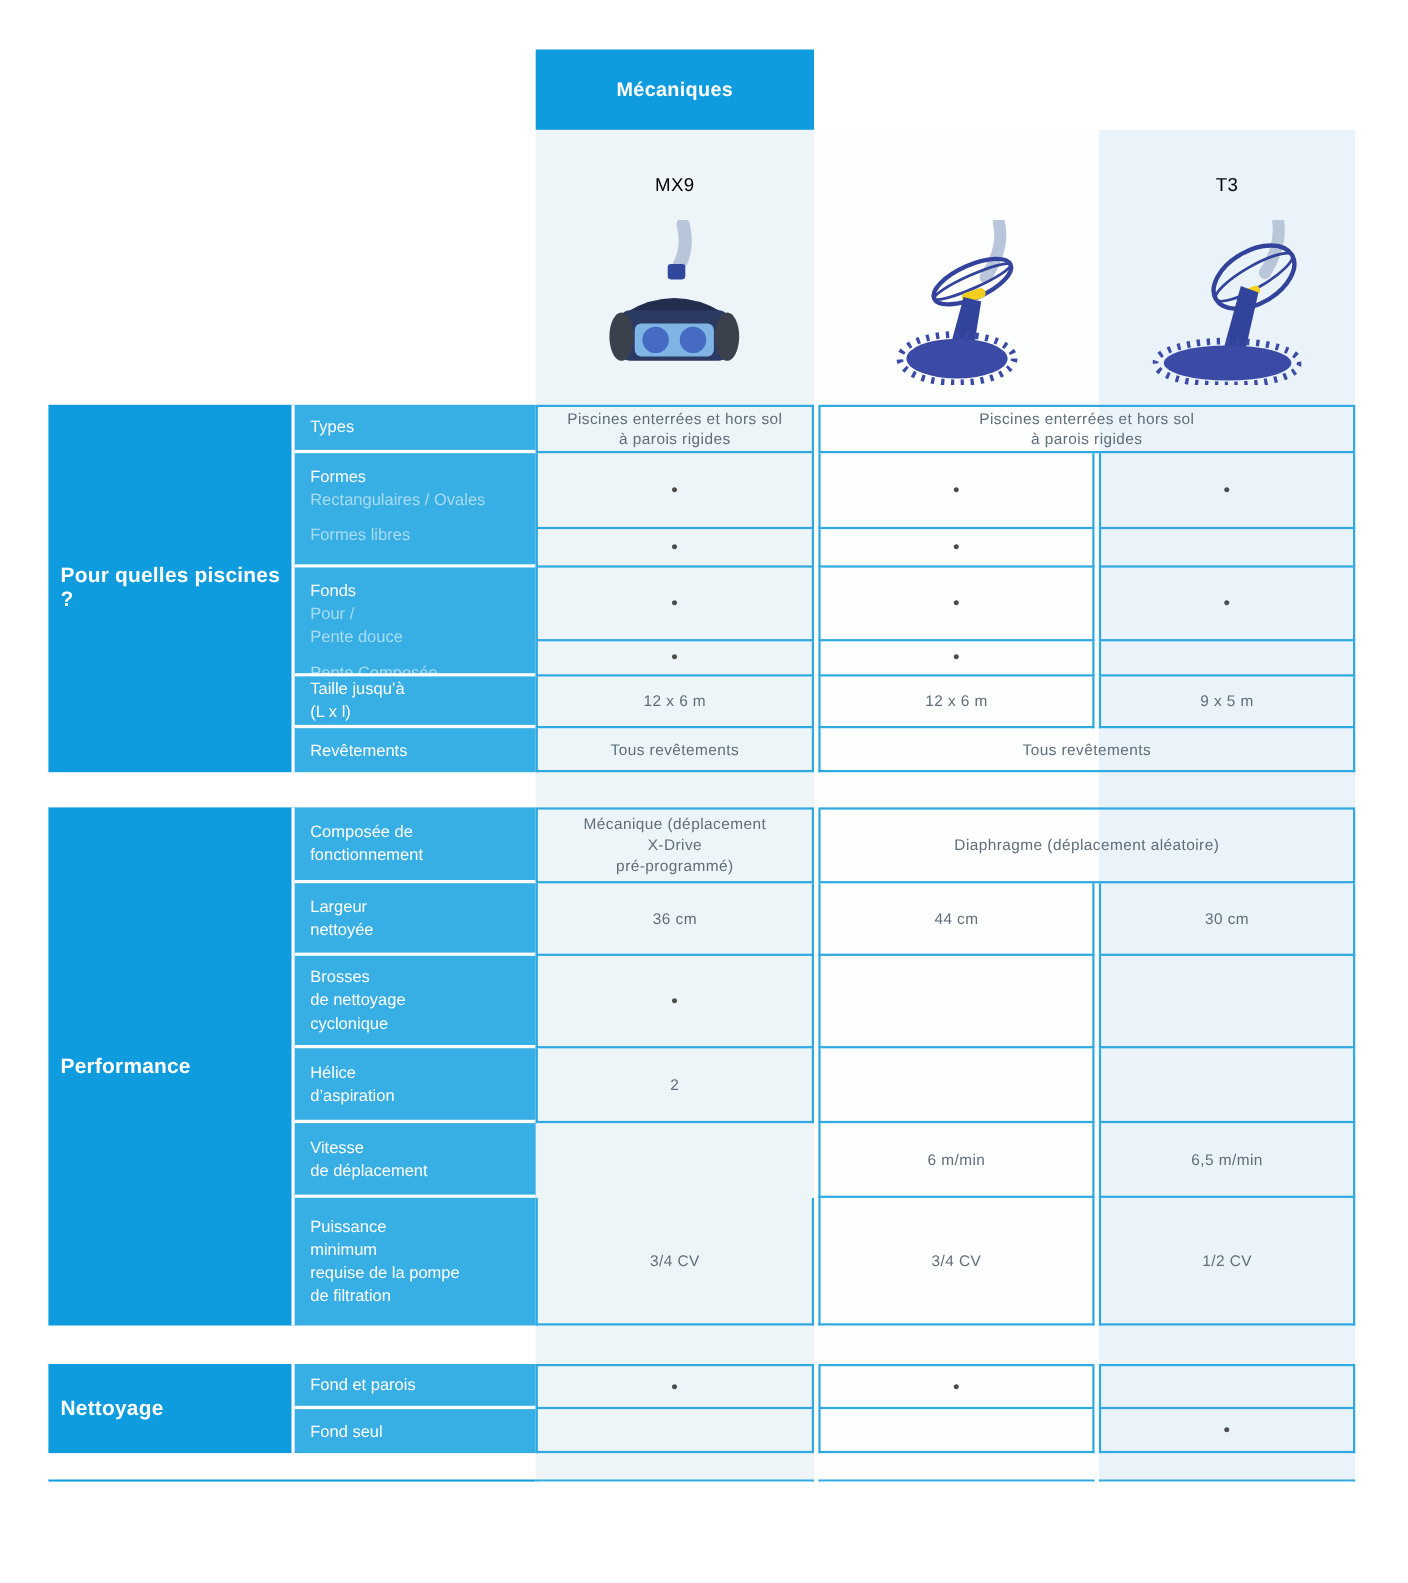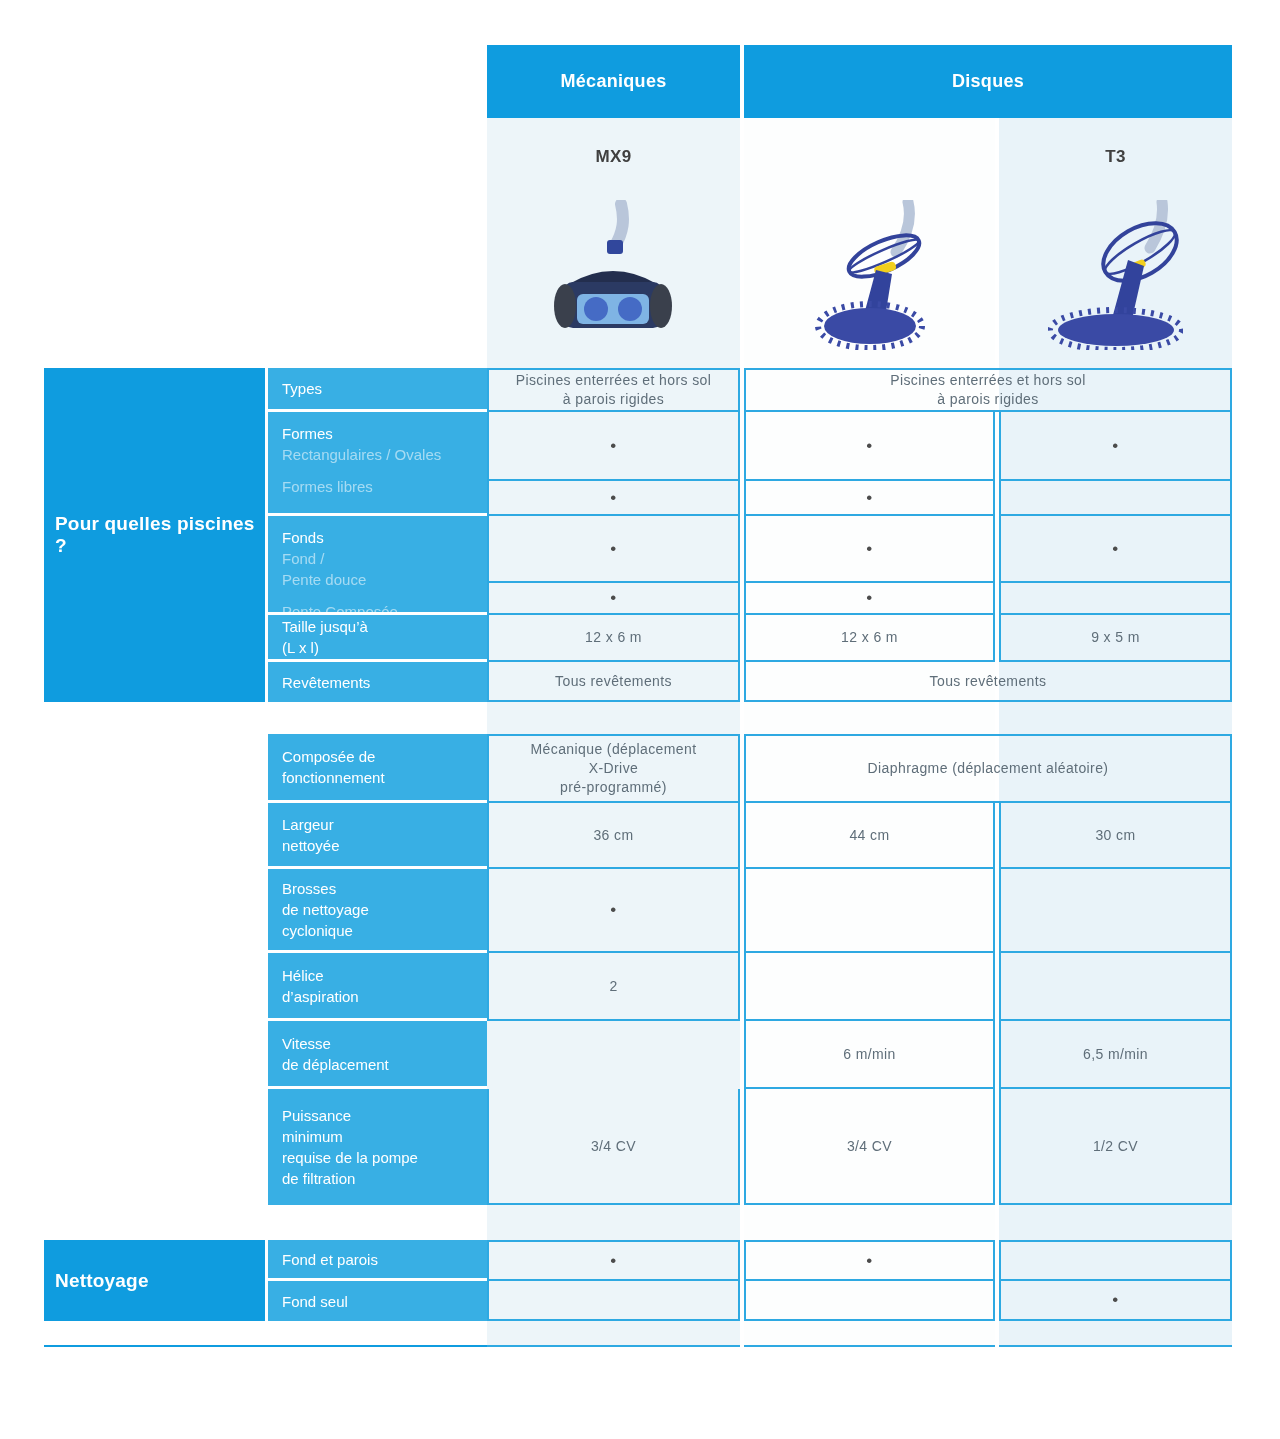--- a/index.html
+++ b/index.html
@@ -13,22 +13,22 @@
   .stripe.s3{left:999px;width:233px;background:#e9f3f9;}
 
   
   .hdr{position:absolute;top:45px;height:73px;background:#0f9cdf;color:#ffffff;
        font-weight:bold;font-size:18px;letter-spacing:.3px;
        display:flex;align-items:center;justify-content:center;}
   .hdr.h1{left:487px;width:253px;}
   .hdr.h2{left:744px;width:488px;}
 
   
-  .pname{position:absolute;top:142px;height:30px;display:flex;align-items:center;justify-content:center;
-         color:#404040;font-weight:bold;font-size:17px;letter-spacing:.3px;}
+  .pname{position:absolute;top:154px;height:30px;display:flex;align-items:center;justify-content:center;
+         color:#000000;font-weight:normal;font-size:17px;letter-spacing:.3px;}
   .pname.p1{left:487px;width:253px;}
   .pname.p2{left:744px;width:251px;}
   .pname.p3{left:999px;width:233px;}
 
   
   .pimg{position:absolute;top:192px;height:165px;display:flex;align-items:center;justify-content:center;}
   .pimg.p1{left:487px;width:253px;}
   .pimg.p2{left:744px;width:251px;}
   .pimg.p3{left:999px;width:233px;}
 
@@ -69,23 +69,20 @@
 <body>
 
 <div class="page">
 
   <div class="stripe s1"></div>
   <div class="stripe s2"></div>
   <div class="stripe s3"></div>
 
   <div class="hdr h1">
     <span>Mécaniques</span>
-  </div>
-  <div class="hdr h2">
-    <span>Disques</span>
   </div>
 
   <div class="pname p1">MX9</div>
   <div class="pname p3">T3</div>
 
   <div class="pimg p1">
     <svg width="125" height="150" viewBox="0 0 125 150">
       <path d="M70 4 C74 20 72 32 64 46" stroke="#b9c6da" stroke-width="12" fill="none" stroke-linecap="round"></path>
       <rect x="56" y="40" width="16" height="14" rx="3" fill="#31479c"></rect>
       <path d="M18 84 Q62 58 106 84 L106 96 L18 96 Z" fill="#232e4e"></path>
@@ -138,21 +135,21 @@
     </div>
     <div class="vc" style="grid-column:3;grid-row:2"><span class="bullet">•</span></div>
     <div class="vc" style="grid-column:5;grid-row:2"><span class="bullet">•</span></div>
     <div class="vc" style="grid-column:7;grid-row:2"><span class="bullet">•</span></div>
     <div class="vc" style="grid-column:3;grid-row:3"><span class="bullet">•</span></div>
     <div class="vc" style="grid-column:5;grid-row:3"><span class="bullet">•</span></div>
     <div class="vc" style="grid-column:7;grid-row:3"><span class="bullet"></span></div>
 
     <div class="lc topalign" style="grid-column:2;grid-row:4 / span 2">
       <div class="lc-main">Fonds</div>
-      <div class="lc-sub">Fond /</div>
+      <div class="lc-sub">Pour /</div>
       <div class="lc-sub">Pente douce</div>
       <div class="lc-sub gap">Pente Composée</div>
     </div>
     <div class="vc" style="grid-column:3;grid-row:4"><span class="bullet">•</span></div>
     <div class="vc" style="grid-column:5;grid-row:4"><span class="bullet">•</span></div>
     <div class="vc" style="grid-column:7;grid-row:4"><span class="bullet">•</span></div>
     <div class="vc" style="grid-column:3;grid-row:5"><span class="bullet">•</span></div>
     <div class="vc" style="grid-column:5;grid-row:5"><span class="bullet">•</span></div>
     <div class="vc" style="grid-column:7;grid-row:5"><span class="bullet"></span></div>
 
@@ -165,20 +162,21 @@
     <div class="vc" style="grid-column:7;grid-row:6">9 x 5 m</div>
 
     <div class="lc nb" style="grid-column:2;grid-row:7">
       <div class="lc-main">Revêtements</div>
     </div>
     <div class="vc" style="grid-column:3;grid-row:7">Tous revêtements</div>
     <div class="vc" style="grid-column:5 / span 3;grid-row:7">Tous revêtements</div>
   </div>
 
   <div class="section sec-perf">
+    <div class="gc" style="grid-column:1;grid-row:1 / span 6">Performance</div>
 
     <div class="lc" style="grid-column:2;grid-row:1">
       <div class="lc-main">Composée de
 fonctionnement</div>
     </div>
     <div class="vc first" style="grid-column:3;grid-row:1">Mécanique (déplacement
 X-Drive
 pré-programmé)</div>
     <div class="vc first" style="grid-column:5 / span 3;grid-row:1">Diaphragme (déplacement aléatoire)</div>
 

